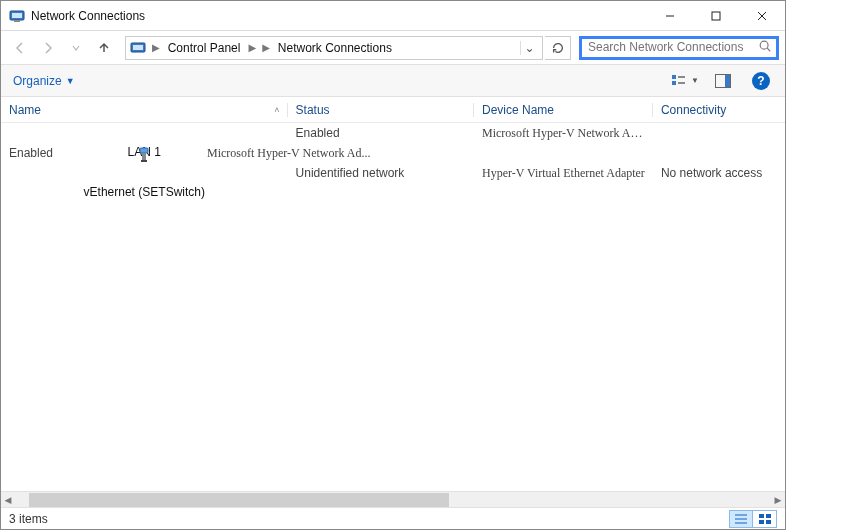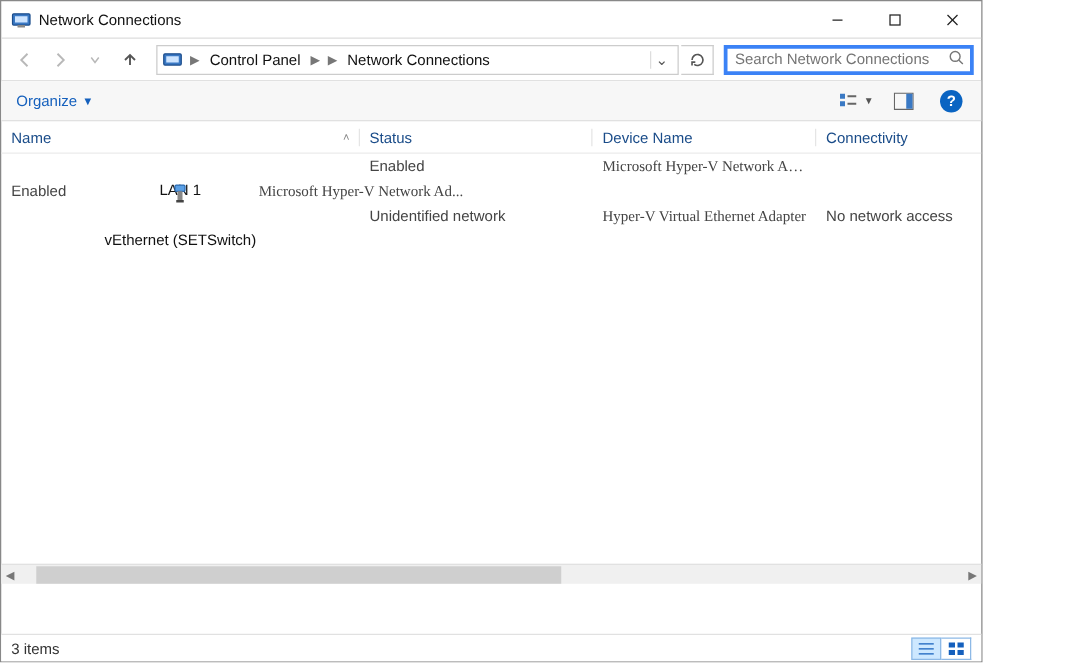--- a/index.html
+++ b/index.html
@@ -43,21 +43,21 @@
   .row .cell { padding:0 8px; white-space:nowrap; overflow:hidden; text-overflow:ellipsis; }
   .row .name-cell { width:305px; display:flex; align-items:center; gap:22px; color:#111;flex-direction:column;}
   .row .status-cell { width:198px; }
   .row .device-cell { width:190px;font-family:Liberation Serif, serif; }
   .row .conn-cell { width:140px; }
   .nic-icon { width:16px; height:16px; flex-shrink:0; }
   .hscroll { height:16px; border-top:1px solid #e1e1e1; background:#f0f0f0; display:flex; align-items:center; }
   .hscroll .thumb-track { flex:1; position:relative; height:16px; }
   .hscroll .thumb { position:absolute; left:14px; width:420px; height:14px; top:1px; background:#cfcfcf; }
   .hscroll .arrow { width:14px; height:16px; display:flex; align-items:center; justify-content:center; color:#777; font-size:9px;}
-  .status-bar { height:22px; border-top:1px solid #e1e1e1; display:flex; align-items:center; padding:0 8px; font-size:12px; color:#333; background:#fff; gap:8px;margin-top:40px; }
+  .status-bar { height:22px; border-top:1px solid #e1e1e1; display:flex; align-items:center; padding:0 8px; font-size:12px; color:#333; background:#fff; gap:8px; }
   .status-bar .spacer { flex:1; }
   .view-btns { display:flex; gap:0; }
   .view-btn { width:24px; height:18px; border:1px solid #8db9e6; display:flex; align-items:center; justify-content:center; }
   .view-btn.active { background:#cde8ff; }
   .sort-caret { font-size:9px; color:#888;}
 </style>
 </head>
 <body>
 
 <div class="window">

